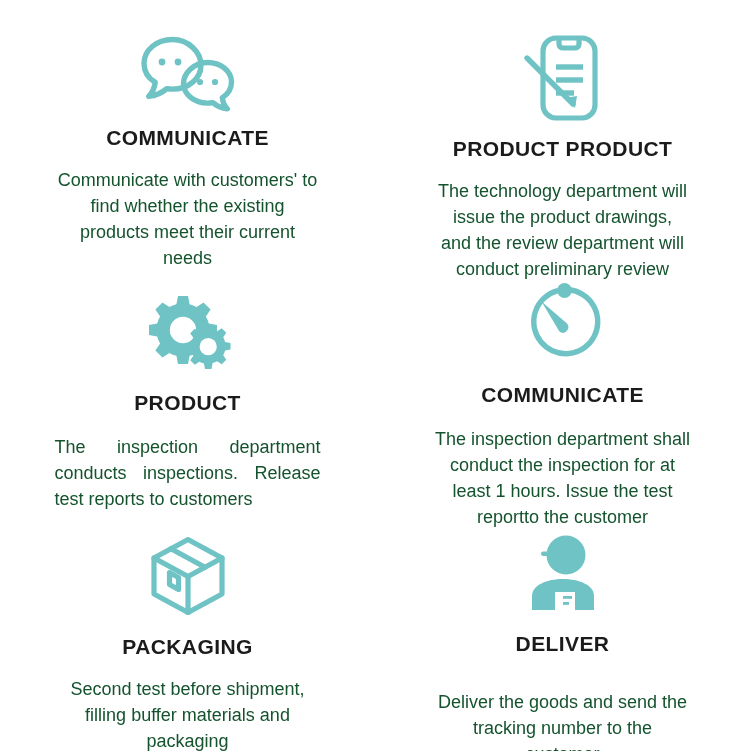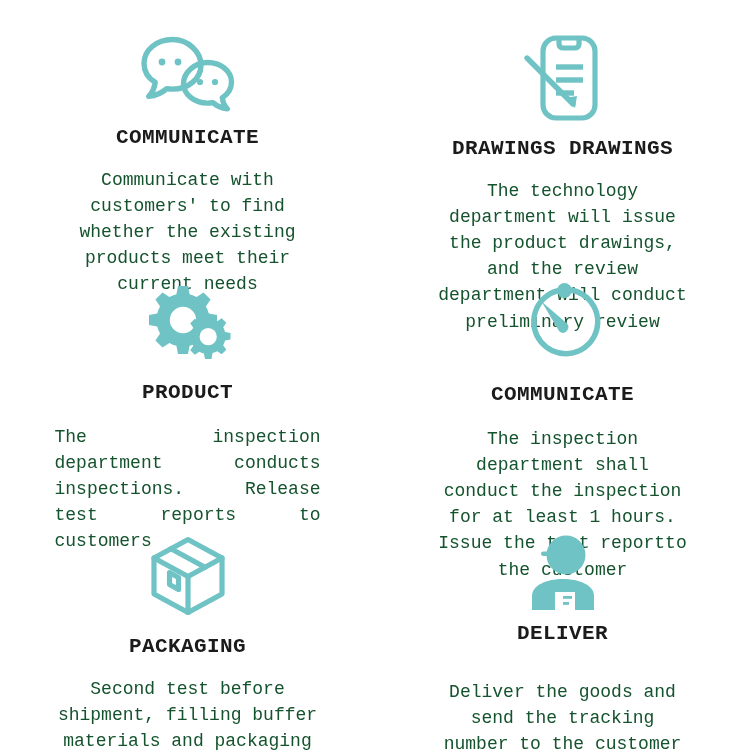--- a/index.html
+++ b/index.html
@@ -14,21 +14,20 @@
     font-family: "Liberation Sans", sans-serif;
     overflow: hidden;
   }
   .grid {
     width: 616px;
     height: 751px;
     display: grid;
     grid-template-columns: 375px 375px;
     grid-template-rows: 268px 248px 235px;
     box-sizing: border-box;
-    font-family: Liberation Mono, monospace;
   }
   .cell {
     position: relative;
     display: flex;
     flex-direction: column;
     align-items: center;
     box-sizing: border-box;
     padding: 0 36px;
   }
   .icon-wrap {
@@ -79,21 +78,21 @@
   .cell-inspection .icon-wrap { height: 86px; padding-top: 14px; }
   .cell-inspection .step-title { margin-top: 22px; }
   .cell-inspection .step-desc  { margin-top: 20px; max-width: 258px; }
 
   
   .cell-packaging .icon-wrap { height: 90px; padding-top: 20px; }
   .cell-packaging .step-title { margin-top: 20px; }
   .cell-packaging .step-desc  { margin-top: 18px; max-width: 260px; }
 
   .cell-deliver .icon-wrap { height: 90px; padding-top: 18px; }
-  .cell-deliver .step-title { margin-top: 11px; }
+  .cell-deliver .step-title { margin-top: 21px; }
   .cell-deliver .step-desc  { margin-top: 34px; max-width: 258px; }
 </style>
 </head>
 <body>
 
 <div class="grid">
 
   <div class="cell cell-communicate">
     <div class="icon-wrap">
       <svg width="100" height="78" viewBox="0 0 100 78" aria-hidden="true">
@@ -126,21 +125,21 @@
         <path d="M38 6 L38 12 a4 4 0 0 0 4 4 h12 a4 4 0 0 0 4 -4 L58 6" fill="none" stroke="#6FC3C4" stroke-width="5.2" stroke-linejoin="round"></path>
         <g stroke="#6FC3C4" stroke-width="5.4" stroke-linecap="butt">
           <line x1="35" y1="35" x2="62" y2="35"></line>
           <line x1="35" y1="48" x2="62" y2="48"></line>
           <line x1="35" y1="61" x2="53" y2="61"></line>
         </g>
         <path d="M6 26 L52 72" fill="none" stroke="#6FC3C4" stroke-width="5.4" stroke-linecap="round"></path>
         <path d="M44 66 L56 64 L54 76 Z" fill="#6FC3C4"></path>
       </svg>
     </div>
-    <div class="step-title">DRAWINGS DRAWINGS</div>
+    <div class="step-title">PRODUCT PRODUCT</div>
     <div class="step-desc">The technology department will issue the product drawings, and the review department will conduct preliminary review</div>
   </div>
 
   <div class="cell cell-process">
     <div class="icon-wrap">
       <svg width="92" height="76" viewBox="0 0 92 76" aria-hidden="true">
         <g fill="#6FC3C4">
           <path d="M36 2 h10 l1.6 8.2 a25 25 0 0 1 7 2.9 l6.9-4.7 7.1 7.1 -4.7 6.9
                    a25 25 0 0 1 2.9 7 l8.2 1.6 v10 l-8.2 1.6 a25 25 0 0 1 -2.9 7
                    l4.7 6.9 -7.1 7.1 -6.9-4.7 a25 25 0 0 1 -7 2.9 L46 70 h-10

